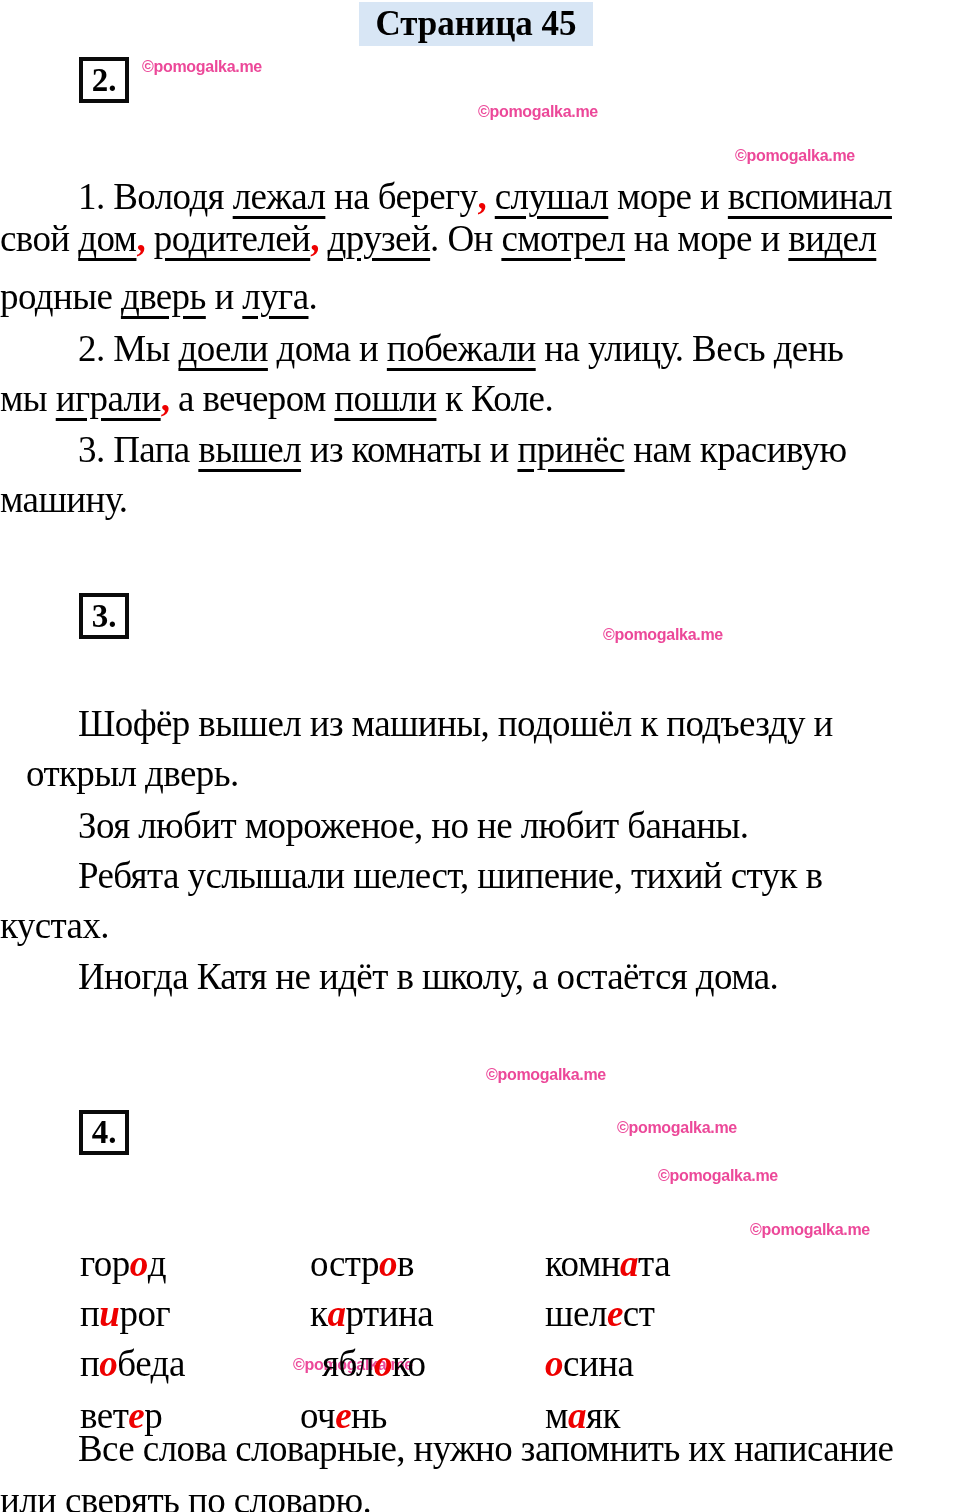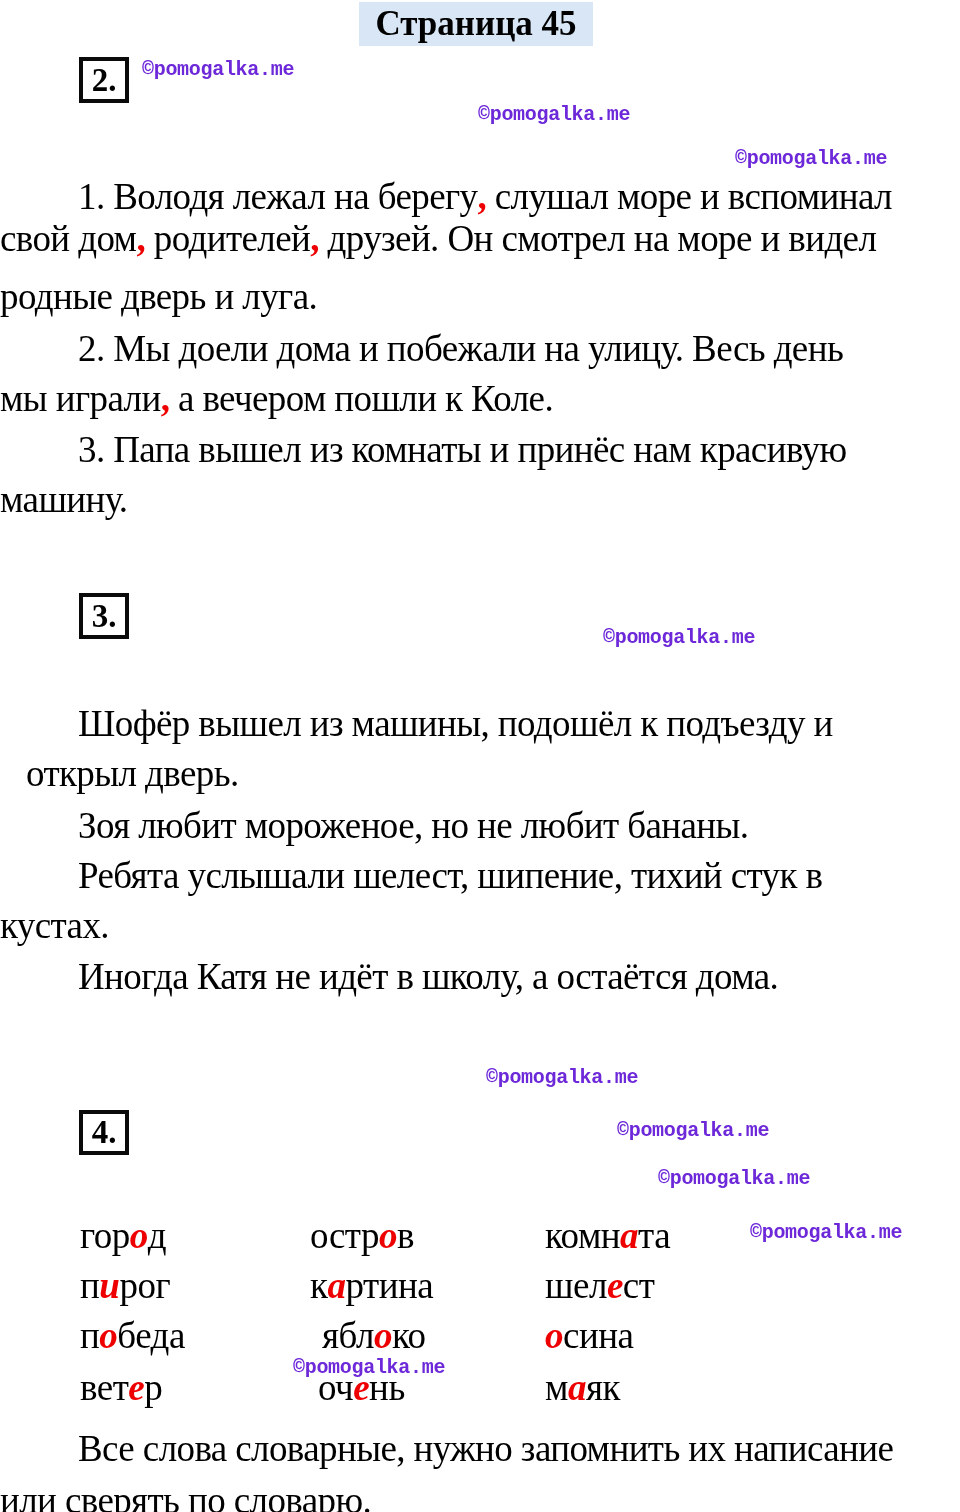--- a/index.html
+++ b/index.html
@@ -41,48 +41,50 @@
     border: 4px solid #0a0a0a;
     box-sizing: border-box;
     display: flex;
     align-items: center;
     justify-content: center;
     font-weight: bold;
     font-size: 33px;
   }
   .wm {
     position: absolute;
-    font-family: Liberation Mono, monospace;
+    font-family: Liberation Sans, sans-serif;
     font-weight: 700;
-    font-size: 20px;
+    font-size: 16px;
     letter-spacing: -0.3px;
-    color: #6d28d9;
+    color: #ec4899;
     white-space: nowrap;
   }
   .line {
     position: absolute;
     left: 0;
     width: 960px;
     box-sizing: border-box;
     font-size: 37px;
     line-height: 46px;
     letter-spacing: -0.6px;
     white-space: nowrap;
   }
   .line.indent { padding-left: 78px; }
   .u {
+    text-decoration: underline;
     text-decoration-thickness: 3px;
     text-underline-offset: 7px;
   }
   .r { color: var(--accent-red); font-weight: bold; }
   .word {
     position: absolute;
     font-size: 37px;
     letter-spacing: -0.5px;
     white-space: nowrap;
+    margin-top: 28px;
   }
   .word .r { font-style: italic; }
 </style>
 </head>
 <body>
 
 <div class="page">
 
   <div class="title-row">
     <span class="title-highlight">Страница 45</span>
@@ -129,17 +131,17 @@
       <div class="word" style="top: 1214px; left: 80px;"><span>гор</span><span class="r">о</span><span>д</span></div>
       <div class="word" style="top: 1214px; left: 310px;"><span>остр</span><span class="r">о</span><span>в</span></div>
       <div class="word" style="top: 1214px; left: 545px;"><span>комн</span><span class="r">а</span><span>та</span></div>
       <div class="word" style="top: 1264px; left: 80px;"><span>п</span><span class="r">и</span><span>рог</span></div>
       <div class="word" style="top: 1264px; left: 310px;"><span>к</span><span class="r">а</span><span>ртина</span></div>
       <div class="word" style="top: 1264px; left: 545px;"><span>шел</span><span class="r">е</span><span>ст</span></div>
       <div class="word" style="top: 1314px; left: 80px;"><span>п</span><span class="r">о</span><span>беда</span></div>
       <div class="word" style="top: 1314px; left: 322px;"><span>ябл</span><span class="r">о</span><span>ко</span></div>
       <div class="word" style="top: 1314px; left: 545px;"><span class="r">о</span><span>сина</span></div>
       <div class="word" style="top: 1366px; left: 80px;"><span>вет</span><span class="r">е</span><span>р</span></div>
-      <div class="word" style="top: 1366px; left: 318px; text-align: right;"><span>оч</span><span class="r">е</span><span>нь</span></div>
+      <div class="word" style="top: 1366px; left: 300px; text-align: right;"><span>оч</span><span class="r">е</span><span>нь</span></div>
       <div class="word" style="top: 1366px; left: 545px;"><span>м</span><span class="r">а</span><span>як</span></div>
     </div>
 
 </div>
 
 </body></html>

